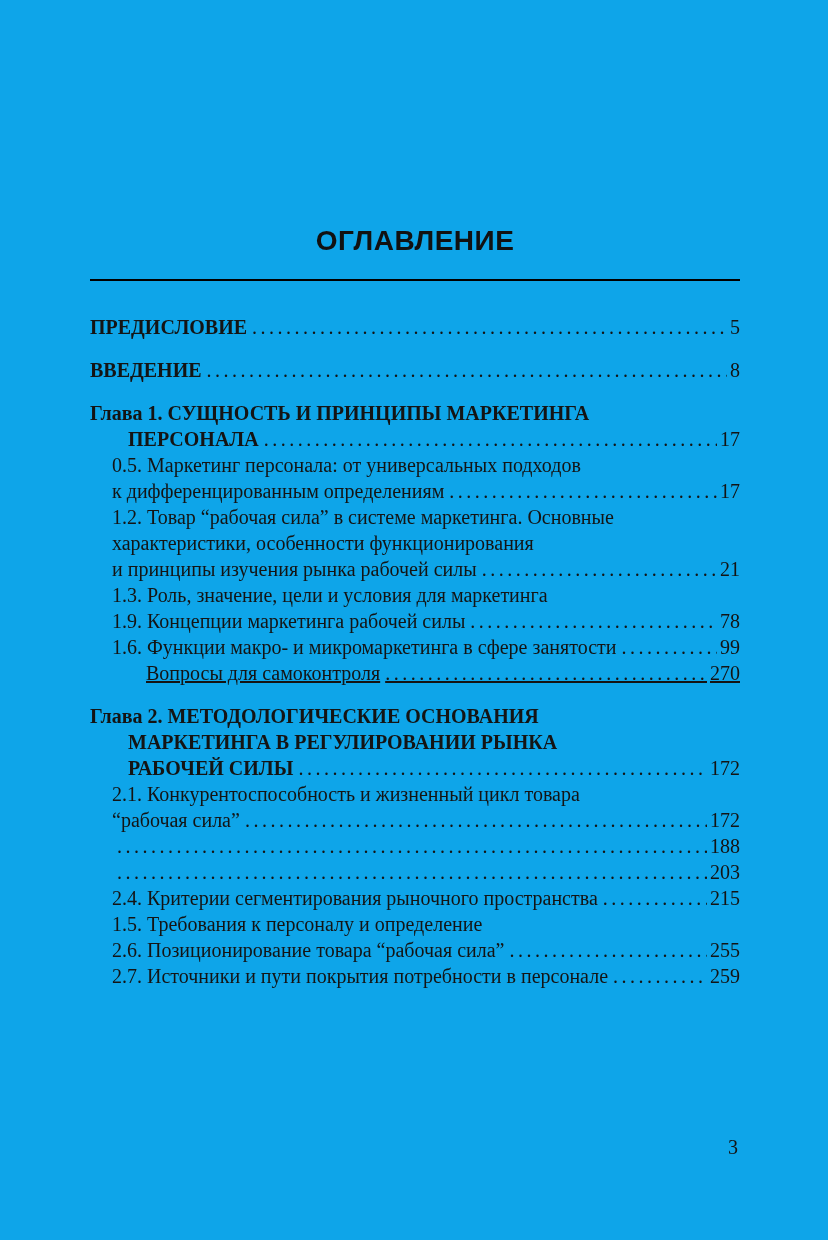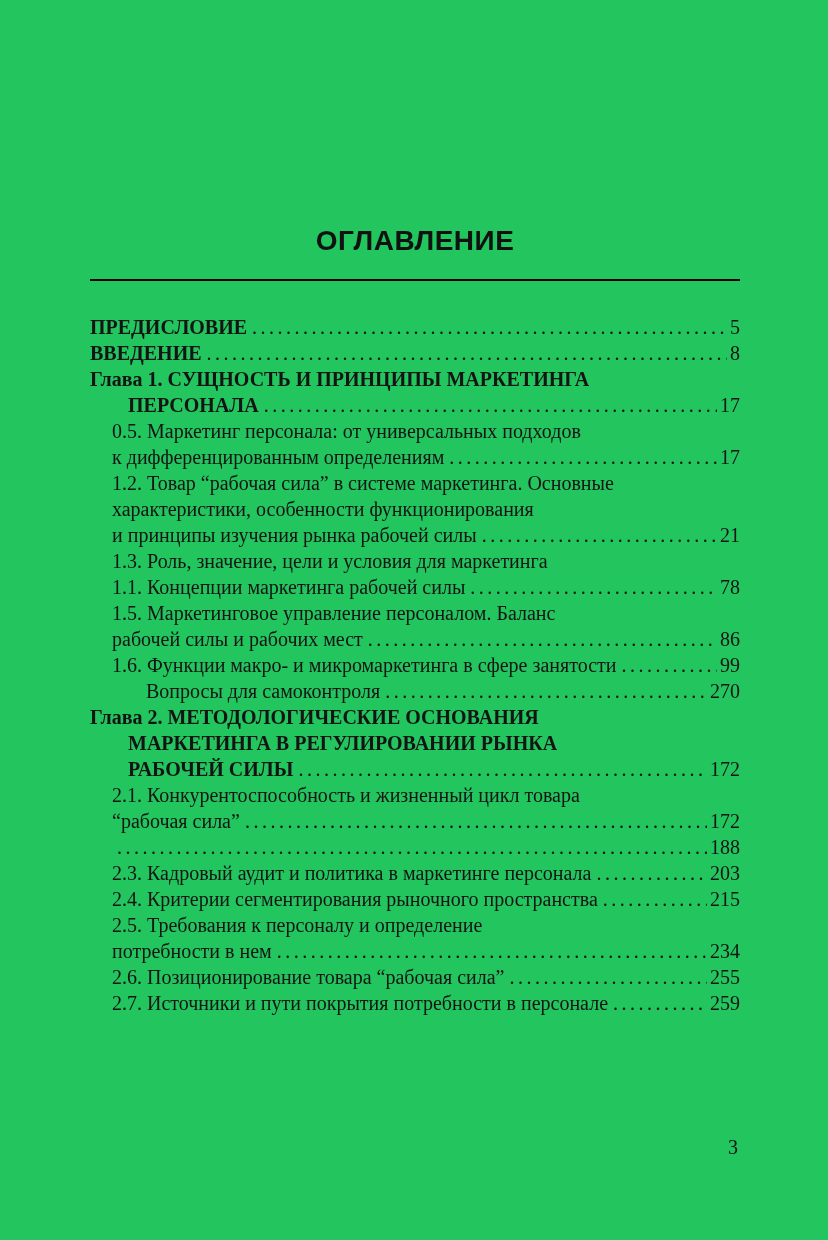--- a/index.html
+++ b/index.html
@@ -11,21 +11,21 @@
   body {
     font-family: "Liberation Serif", "DejaVu Serif", serif;
     color: #141414;
   }
   .page {
     position: relative;
     width: 828px;
     height: 1240px;
     padding: 224px 88px 0 90px;
     overflow: hidden;
-    background: #22c55e;
+    background: #0ea5e9;
   }
   .title {
     font-family: "Liberation Sans", "DejaVu Sans", sans-serif;
     font-weight: 700;
     font-size: 28px;
     line-height: 34px;
     text-align: center;
     letter-spacing: 0.5px;
     color: #111111;
   }
@@ -34,30 +34,31 @@
     border-bottom: 2px solid #000000;
     margin-top: 21px;
     margin-bottom: 33px;
   }
   .toc {
     font-size: 20px;
     line-height: 26px;
   }
   .entry.main, .entry.chapter {
     font-weight: 700;
+    margin-top: 17px;
   }
   .toc .entry:first-child { margin-top: 0; }
   .line {
     display: flex;
     align-items: center;
   }
   .line .text { white-space: nowrap; }
   .entry.section .line { padding-left: 22px; }
   .entry.chapter .line.cont { padding-left: 38px; }
-  .entry.subitem .line { padding-left: 56px; }
+  .entry.subitem .line { padding-left: 56px; text-decoration: underline; }
   .leader {
     flex: 1 1 auto;
     overflow: hidden;
     white-space: nowrap;
     min-width: 14px;
     margin-left: 5px;
     margin-right: 3px;
     font-weight: 400;
   }
   .leader::after {
@@ -131,33 +132,23 @@
           <span class="pagenum">21</span>
         </div>
       </div>
       <div class="entry section">
         <div class="line">
           <span class="text">1.3. Роль, значение, цели и условия для маркетинга</span>
         </div>
       </div>
       <div class="entry section">
         <div class="line last">
-          <span class="text">1.1. Концепции маркетинга рабочей силы</span>
+          <span class="text">1.9. Концепции маркетинга рабочей силы</span>
           <span class="leader"></span>
           <span class="pagenum">78</span>
-        </div>
-      </div>
-      <div class="entry section">
-        <div class="line">
-          <span class="text">1.5. Маркетинговое управление персоналом. Баланс</span>
-        </div>
-        <div class="line cont last">
-          <span class="text">рабочей силы и рабочих мест</span>
-          <span class="leader"></span>
-          <span class="pagenum">86</span>
         </div>
       </div>
       <div class="entry section">
         <div class="line last">
           <span class="text">1.6. Функции макро- и микромаркетинга в сфере занятости</span>
           <span class="leader"></span>
           <span class="pagenum">99</span>
         </div>
       </div>
       <div class="entry subitem">
@@ -191,40 +182,34 @@
         </div>
       </div>
       <div class="entry section">
         <div class="line last">
           <span class="leader"></span>
           <span class="pagenum">188</span>
         </div>
       </div>
       <div class="entry section">
         <div class="line last">
-          <span class="text">2.3. Кадровый аудит и политика в маркетинге персонала</span>
           <span class="leader"></span>
           <span class="pagenum">203</span>
         </div>
       </div>
       <div class="entry section">
         <div class="line last">
           <span class="text">2.4. Критерии сегментирования рыночного пространства</span>
           <span class="leader"></span>
           <span class="pagenum">215</span>
         </div>
       </div>
       <div class="entry section">
         <div class="line">
-          <span class="text">2.5. Требования к персоналу и определение</span>
-        </div>
-        <div class="line cont last">
-          <span class="text">потребности в нем</span>
-          <span class="leader"></span>
-          <span class="pagenum">234</span>
+          <span class="text">1.5. Требования к персоналу и определение</span>
         </div>
       </div>
       <div class="entry section">
         <div class="line last">
           <span class="text">2.6. Позиционирование товара “рабочая сила”</span>
           <span class="leader"></span>
           <span class="pagenum">255</span>
         </div>
       </div>
       <div class="entry section">

